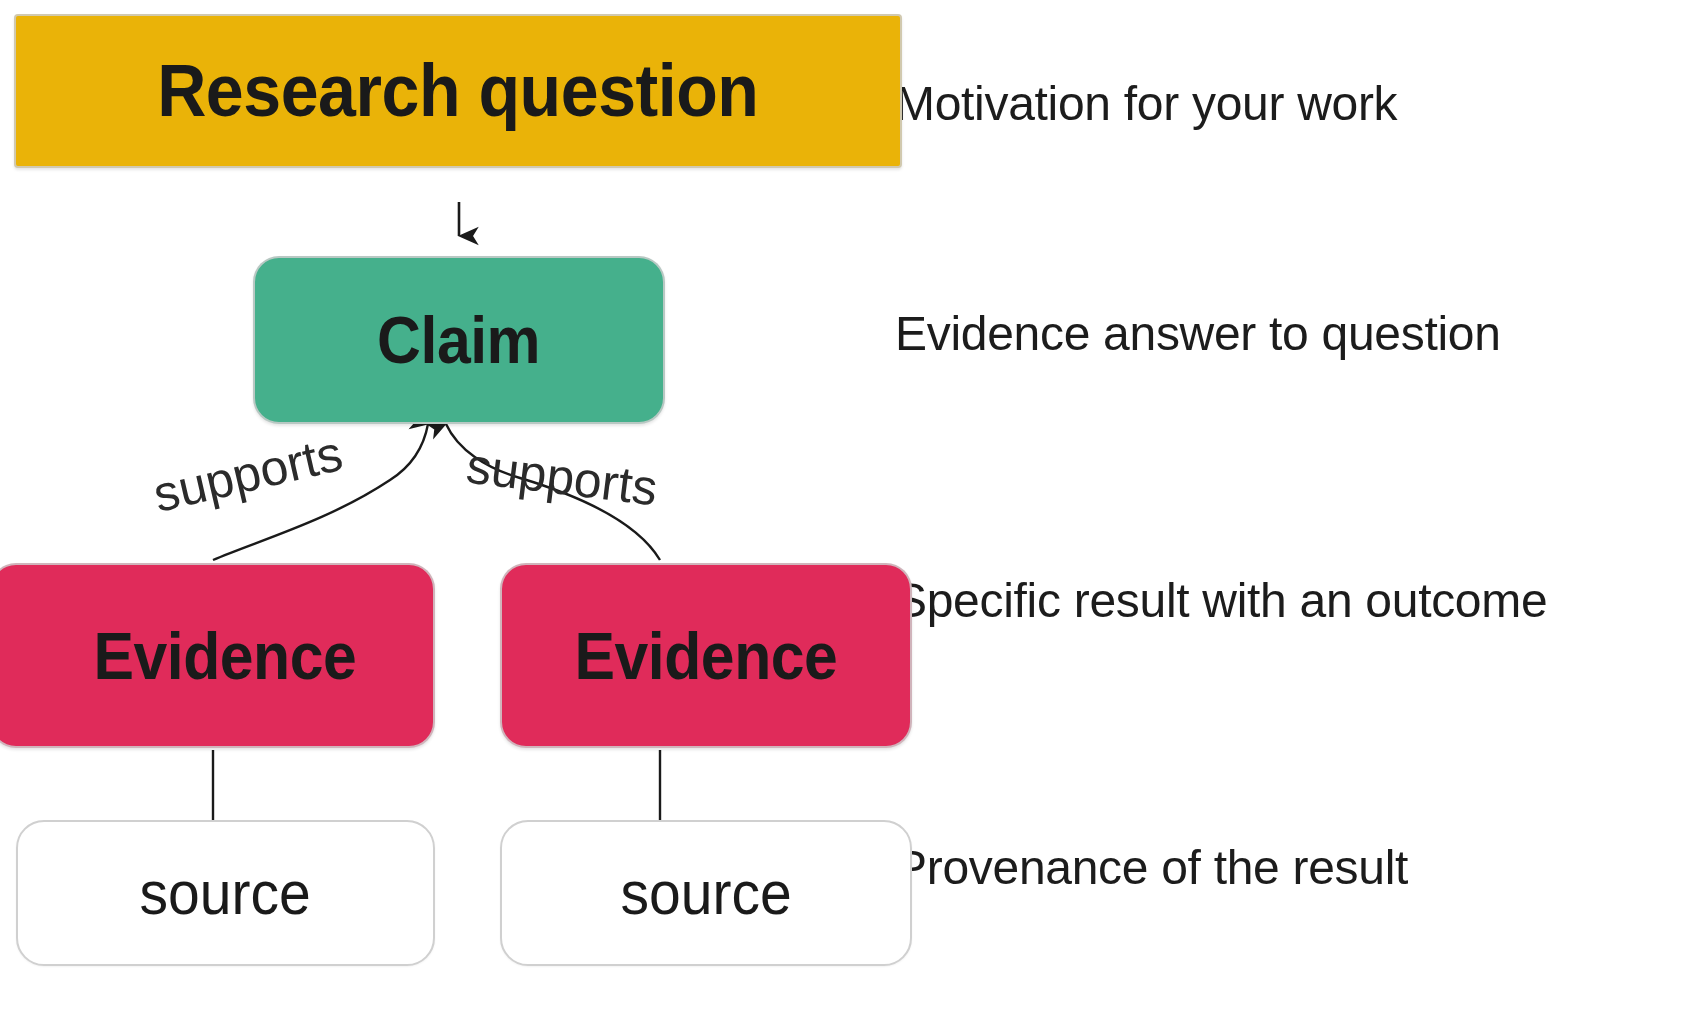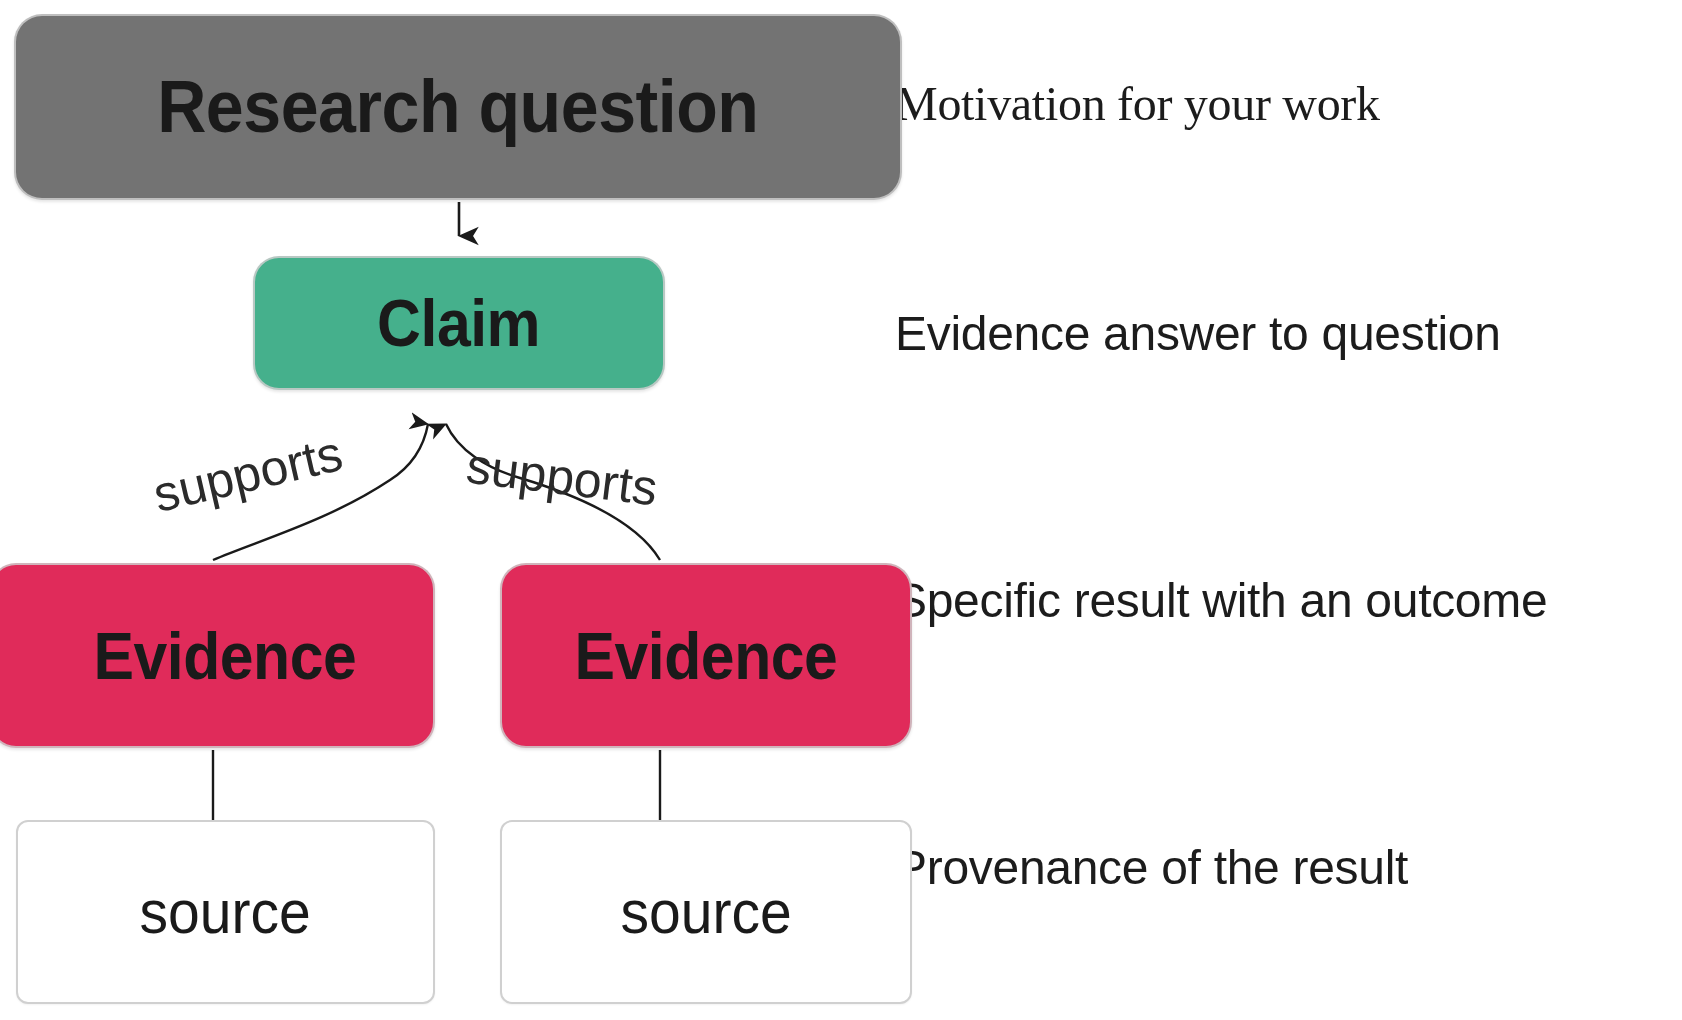--- a/index.html
+++ b/index.html
@@ -32,51 +32,51 @@
   }
 
   
   .filled{
     border:2px solid rgba(205,205,205,0.85);
     box-shadow:0 2px 3px rgba(0,0,0,0.10);
   }
 
   
   #node-research-question{
-    left:14px;top:14px;width:888px;height:186px;
-    background:#737373;
-    border-radius:28px;
+    left:14px;top:14px;width:888px;height:154px;
+    background:#eab308;
+    border-radius:4px;
   }
   #node-research-question .label{font-size:74px;}
 
   
   #node-claim{
-    left:253px;top:256px;width:412px;height:134px;
+    left:253px;top:256px;width:412px;height:168px;
     background:#45b08c;
     border-radius:26px;
   }
   #node-claim .label{font-size:66px;}
 
   
   .node-evidence{
     top:563px;height:185px;
     background:#e02b5a;
     border-radius:26px;
   }
   #node-evidence-left{left:-10px;width:445px;}
   #node-evidence-right{left:500px;width:412px;}
   .node-evidence .label{font-size:66px;color:#1a1a1a;}
   #node-evidence-left .label{transform:scaleX(0.92) translateX(13px);}
 
   
   .node-source{
-    top:820px;height:184px;
+    top:820px;height:146px;
     background:#ffffff;
     border:2px solid #d0d0d0;
-    border-radius:12px;
+    border-radius:28px;
     box-shadow:0 1px 2px rgba(0,0,0,0.05);
   }
   #node-source-left{left:16px;width:419px;}
   #node-source-right{left:500px;width:412px;}
   .node-source .label{font-size:62px;font-weight:normal;letter-spacing:0px;}
 
   
   .edge-label{
     position:absolute;
     font-size:50px;
@@ -97,21 +97,21 @@
   
   .annotation{
     position:absolute;
     left:895px;
     font-size:48px;
     color:#1c1c1c;
     white-space:nowrap;
     letter-spacing:-0.3px;
     z-index:2;
   }
-  #annotation-research-question{top:76px;font-family:Liberation Serif, serif;}
+  #annotation-research-question{top:76px;}
   #annotation-claim{top:306px;}
   #annotation-evidence{top:573px;}
   #annotation-source{top:840px;}
 </style>
 </head>
 <body>
 
 <svg id="canvas" viewBox="0 0 1682 1020" xmlns="http://www.w3.org/2000/svg">
   <defs>
     <marker id="arrowhead-down" markerWidth="9" markerHeight="9" refX="4.2" refY="7.6" orient="auto" markerUnits="strokeWidth">

